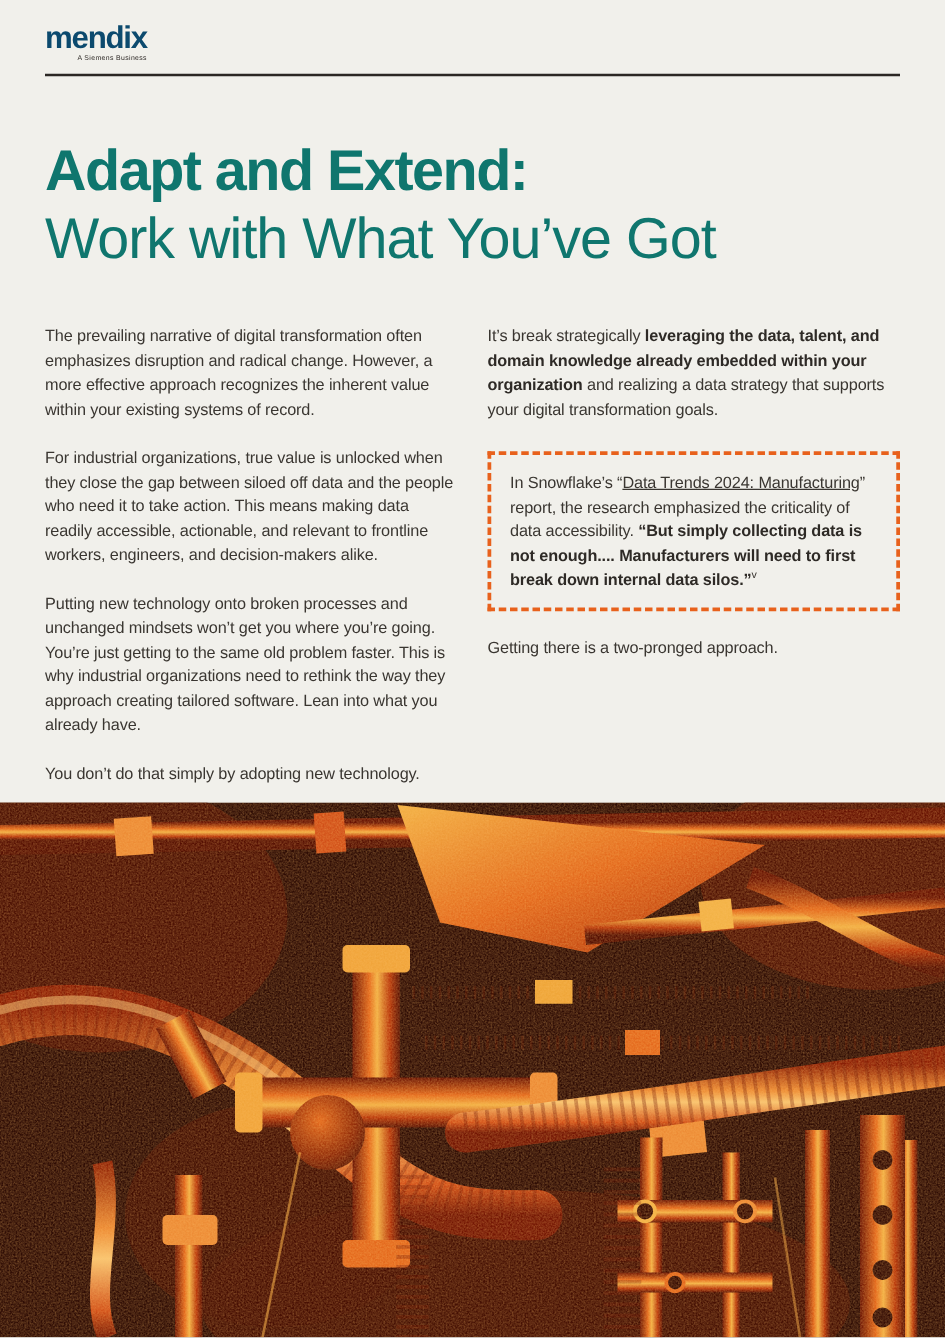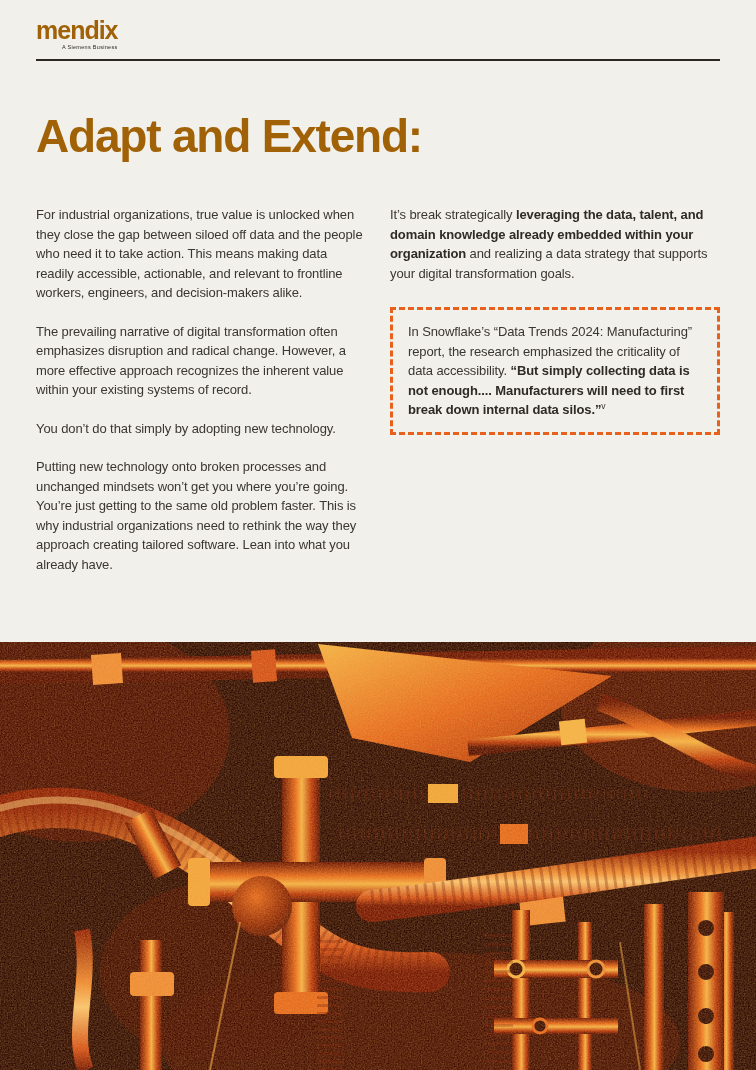--- a/index.html
+++ b/index.html
@@ -11,44 +11,44 @@
     color:#3a3631;
   }
   
   .header {
     display:flex; justify-content:space-between; align-items:flex-end;
     margin:0 36px; padding:18px 0 9px; border-bottom:2px solid #2b2724;
   }
   .logo { display:flex; flex-direction:column; align-items:flex-end; }
   .logo-word {
     font-size:25px; font-weight:700; letter-spacing:-1px;
-    color:#a16207; line-height:1;
+    color:#0c4a6e; line-height:1;
   }
   .logo-tag { font-size:5.5px; letter-spacing:.3px; color:#2b2623; margin-top:1px; }
   .running-title {
     font-family:"DejaVu Sans Mono","Liberation Mono",monospace;
     font-size:10.5px; color:#2e2a26; padding-bottom:3px;
   }
   
   .page-title {
     margin:48px 36px 0; font-size:46px; line-height:54px;
-    font-weight:700; letter-spacing:-1.2px; color:#a16207;
+    font-weight:700; letter-spacing:-1.2px; color:#0f766e;
   }
   .page-title .light { font-weight:400; letter-spacing:-0.8px; }
   
   .columns { display:flex; gap:24px; margin:42px 36px 0; }
   .col { flex:1; font-size:13px; line-height:19.5px; letter-spacing:-0.1px; }
   .col p { margin:0 0 19px; }
   .col strong { font-weight:700; color:#2e2a26; }
   
   .callout {
     border:3px dashed #e8611c; padding:12px 15px; margin:24px 0 19px;
   }
   .callout p { margin:0; }
-  .report-link { color:inherit; cursor:pointer; }
+  .report-link { color:inherit; text-decoration:underline; cursor:pointer; }
   .footnote-sup { font-size:8.5px; vertical-align:super; line-height:0; }
   
   .hero-figure {
     position:absolute; left:0; top:642px; width:756px; height:428px; margin:0;
   }
   .hero-figure svg { display:block; width:756px; height:428px; }
 </style>
 </head>
 <body>
 
@@ -56,37 +56,39 @@
 
   <header class="header">
     <div class="logo">
       <span class="logo-word">mendix</span>
       <span class="logo-tag">A Siemens Business</span>
     </div>
   </header>
 
   <h1 class="page-title">
     <span class="bold">Adapt and Extend:</span><br>
+    <span class="light">Work with What You’ve Got</span>
   </h1>
 
   <main class="columns">
     <section class="col">
+      <p>The prevailing narrative of digital transformation often emphasizes disruption and radical change. However, a more effective approach recognizes the inherent value within your existing systems of record.</p>
       <p>For industrial organizations, true value is unlocked when they close the gap between siloed off data and the people who need it to take action. This means making data readily accessible, actionable, and relevant to frontline workers, engineers, and decision-makers alike.</p>
-      <p>The prevailing narrative of digital transformation often emphasizes disruption and radical change. However, a more effective approach recognizes the inherent value within your existing systems of record.</p>
+      <p>Putting new technology onto broken processes and unchanged mindsets won’t get you where you’re going. You’re just getting to the same old problem faster. This is why industrial organizations need to rethink the way they approach creating tailored software. Lean into what you already have.</p>
       <p>You don’t do that simply by adopting new technology.</p>
-      <p>Putting new technology onto broken processes and unchanged mindsets won’t get you where you’re going. You’re just getting to the same old problem faster. This is why industrial organizations need to rethink the way they approach creating tailored software. Lean into what you already have.</p>
     </section>
 
     <section class="col">
       <p><span>It’s break strategically </span><strong>leveraging the data, talent, and domain knowledge already embedded within your organization</strong><span> and realizing a data strategy that supports your digital transformation goals.</span></p>
 
       <aside class="callout">
         <p><span>In Snowflake’s “</span><a class="report-link">Data Trends 2024: Manufacturing</a><span>” report, the research emphasized the criticality of data accessibility. </span><strong>“But simply collecting data is not enough.... Manufacturers will need to first break down internal data silos.”</strong><sup class="footnote-sup">v</sup></p>
       </aside>
 
+      <p>Getting there is a two-pronged approach.</p>
     </section>
   </main>
 
   <figure class="hero-figure">
     <svg viewBox="0 0 756 428" preserveAspectRatio="none">
       <defs>
         <linearGradient id="gV" x1="0" y1="0" x2="1" y2="0">
           <stop offset="0" stop-color="#5e1002"></stop>
             <stop offset="0.35" stop-color="#e8701f"></stop>
           <stop offset="0.52" stop-color="#f9c24d"></stop>

